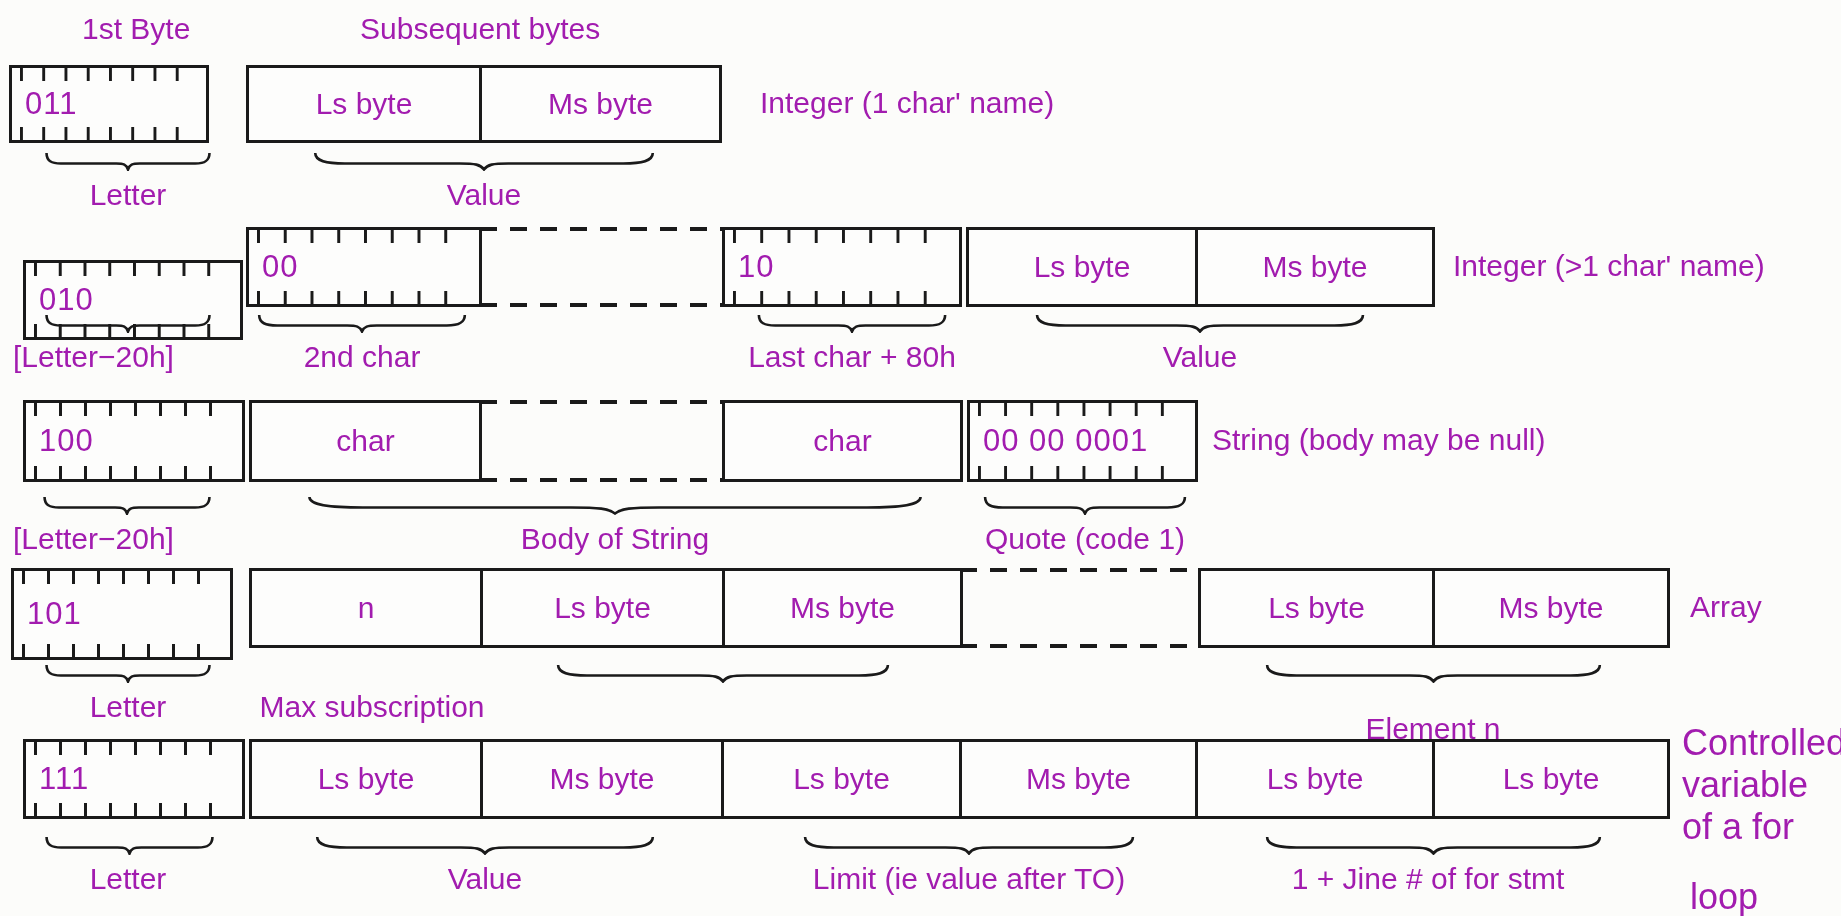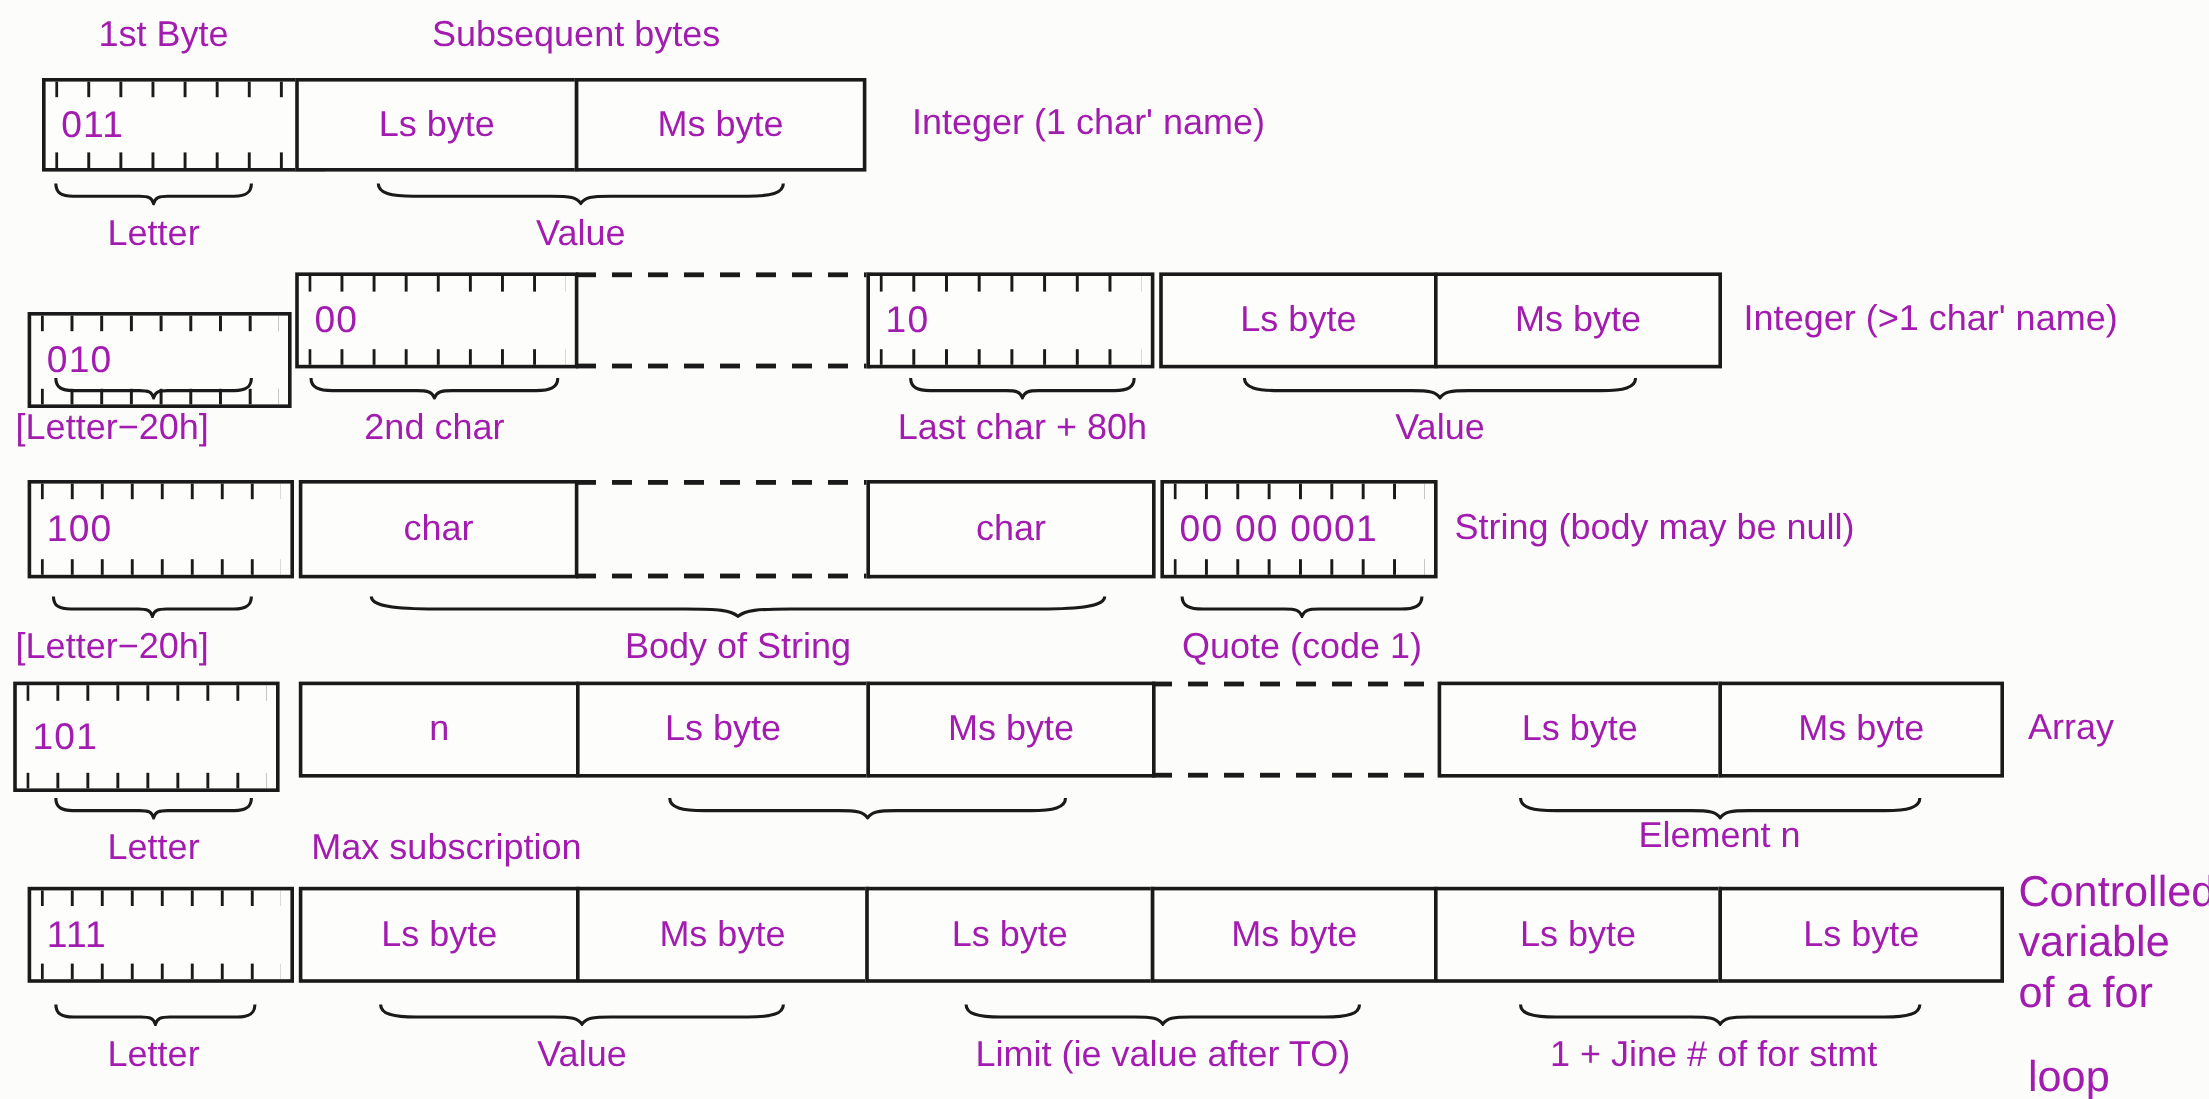--- a/index.html
+++ b/index.html
@@ -41,21 +41,21 @@
     <defs>
       <symbol id="brace-sym" viewBox="0 0 200 19" preserveAspectRatio="none">
         <path d="M3,1 C3,9 9,11.5 20,11.5 L86,11.5 C95,11.5 98,12.5 100,17.5 C102,12.5 105,11.5 114,11.5 L180,11.5 C191,11.5 197,9 197,1" fill="none" stroke="#1a1a1a" stroke-width="2.6" vector-effect="non-scaling-stroke"></path>
       </symbol>
     </defs>
   </svg>
 
   <div class="hdr" style="left:82px;top:12px;">1st Byte</div>
   <div class="hdr" style="left:360px;top:12px;">Subsequent bytes</div>
 
-  <div class="box bits" style="left:35px;top:65px;width:236px;height:78px;">
+  <div class="box bits" style="left:9px;top:65px;width:200px;height:78px;">
     <div class="tick-top"></div>
     <div class="tick-bot"></div>
     <span>011</span>
   </div>
   <div class="box" style="left:246px;top:65px;width:236px;height:78px;">
     <span>Ls byte</span>
   </div>
   <div class="box" style="left:479px;top:65px;width:243px;height:78px;">
     <span>Ms byte</span>
   </div>
@@ -173,21 +173,21 @@
       <use href="#brace-sym" width="100%" height="100%"></use>
     </svg>
   <svg class="brace" style="left:553px;top:664px;width:340px;">
       <use href="#brace-sym" width="100%" height="100%"></use>
     </svg>
   <svg class="brace" style="left:1262px;top:664px;width:343px;">
       <use href="#brace-sym" width="100%" height="100%"></use>
     </svg>
   <div class="cap" style="left:28px;top:690px;width:200px;">Letter</div>
   <div class="cap" style="left:242px;top:690px;width:260px;">Max subscription</div>
-  <div class="cap" style="left:1303px;top:680px;width:260px;">Element n</div>
+  <div class="cap" style="left:1303px;top:712px;width:260px;">Element n</div>
 
   <div class="box bits" style="left:23px;top:739px;width:222px;height:80px;">
     <div class="tick-top"></div>
     <div class="tick-bot"></div>
     <span>111</span>
   </div>
   <div class="box" style="left:249px;top:739px;width:234px;height:80px;">
     <span>Ls byte</span>
   </div>
   <div class="box" style="left:480px;top:739px;width:244px;height:80px;">

